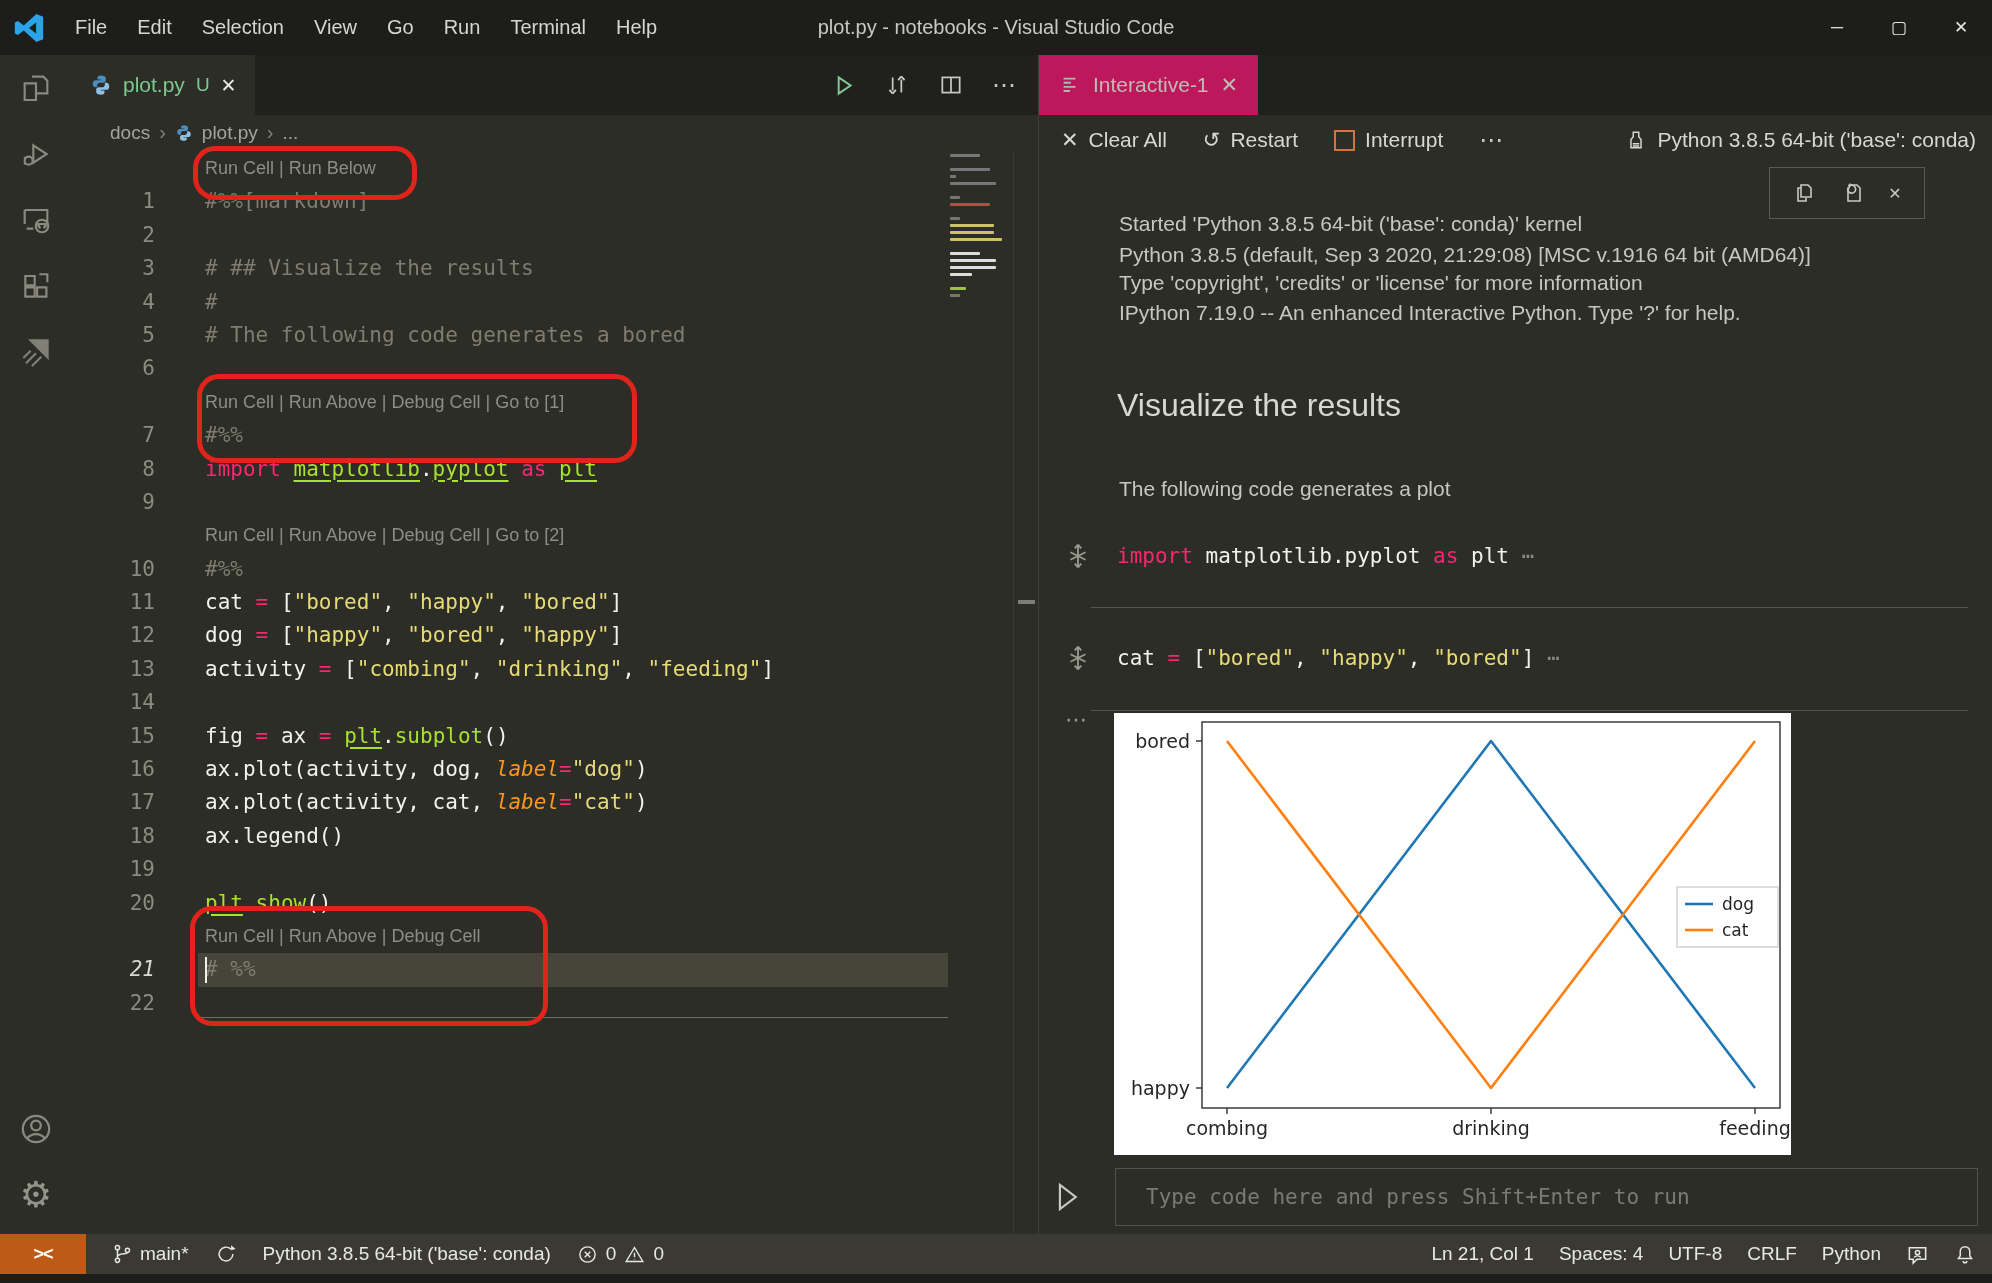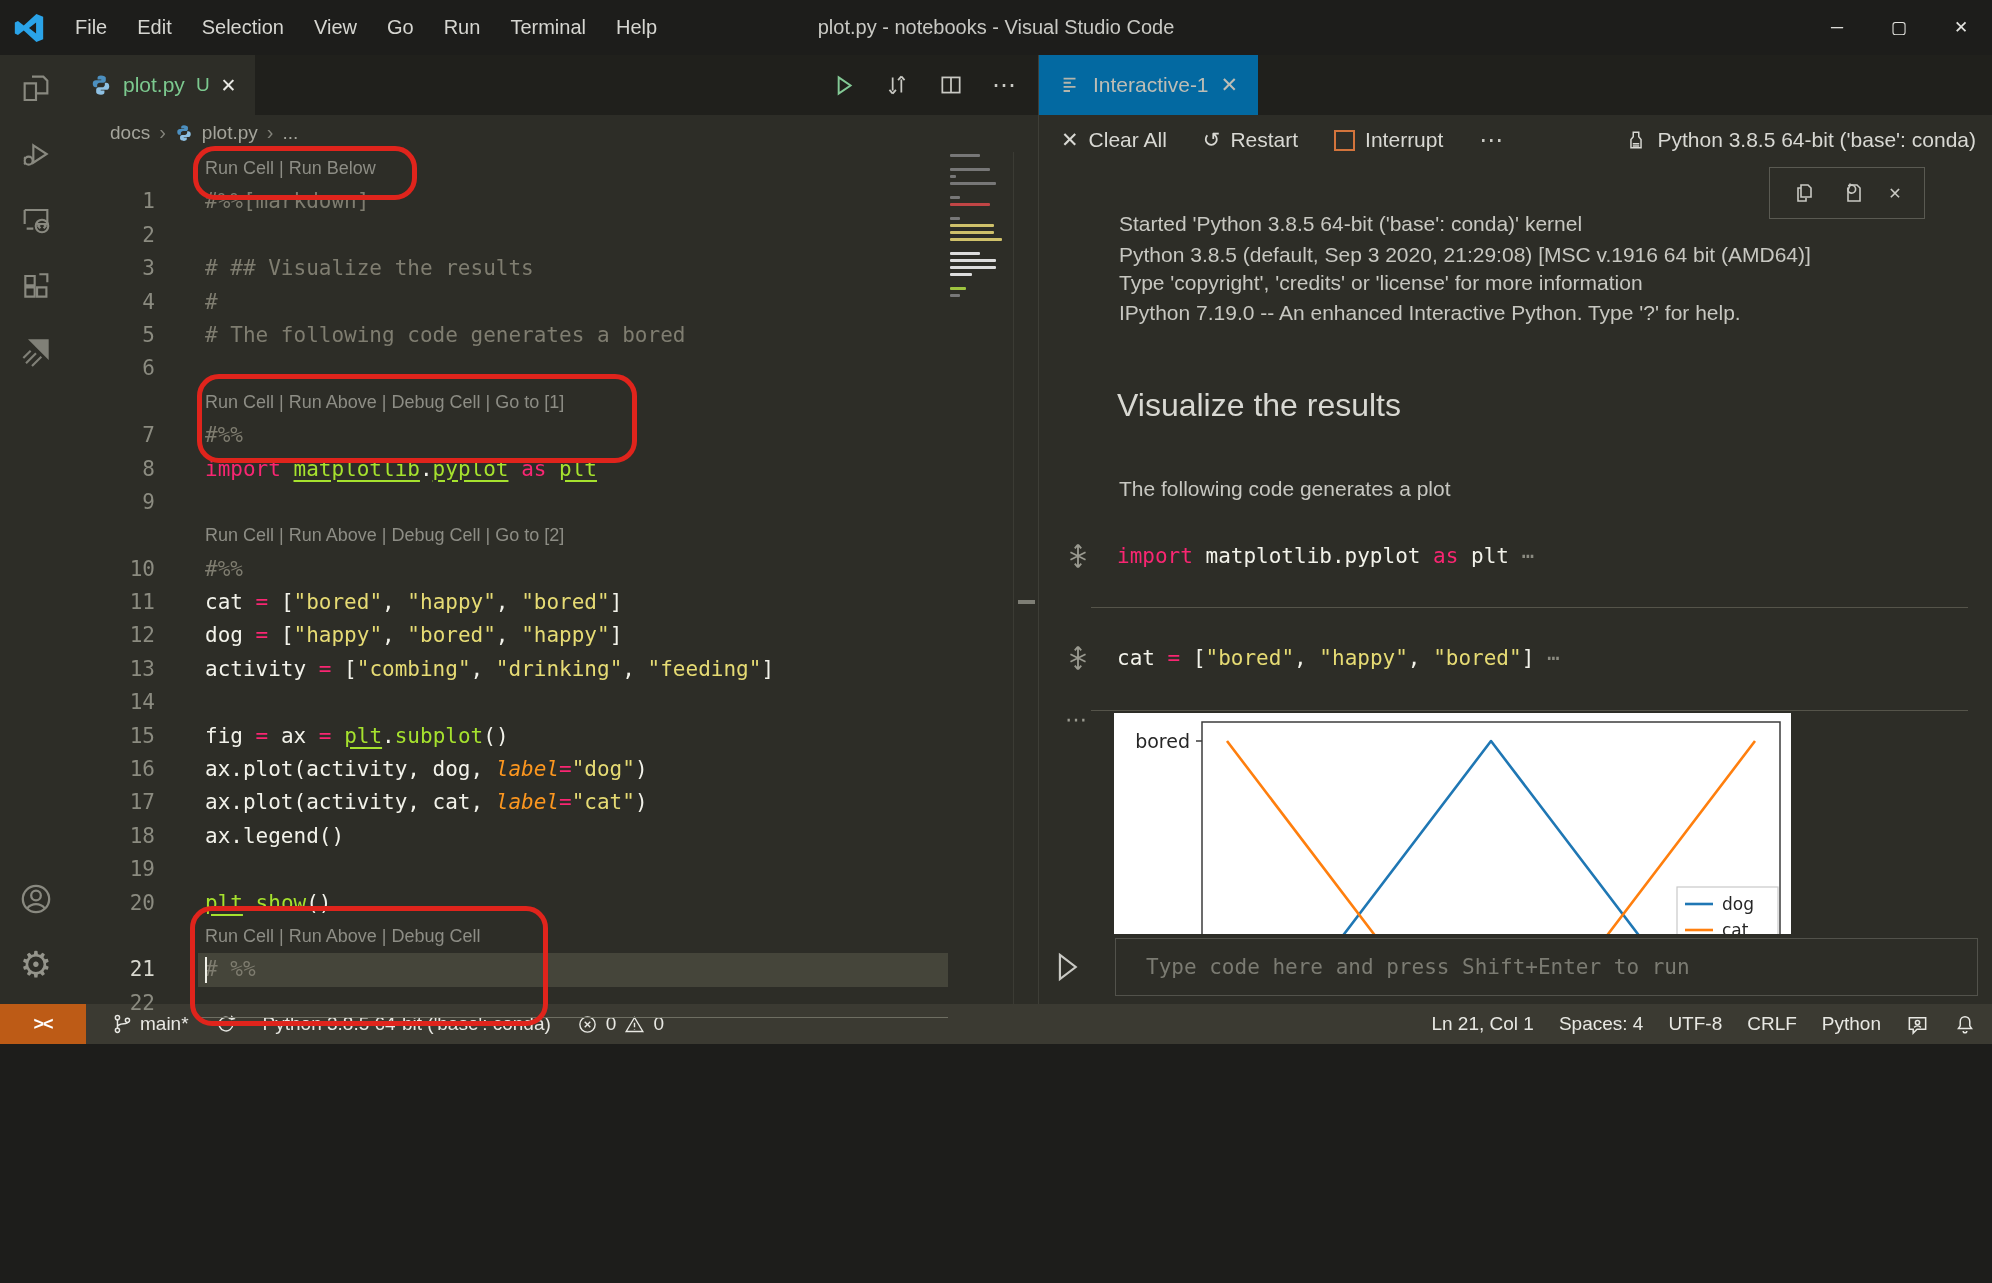--- a/index.html
+++ b/index.html
@@ -1,16 +1,16 @@
 <!DOCTYPE html>
 <html><head>
 <meta charset="utf-8">
 <style>
   html,body{margin:0;padding:0;background:#1d1d1b;}
-  #app{position:relative;width:1992px;height:1044px;overflow:hidden;
+  #app{position:relative;width:1992px;height:1274px;overflow:hidden;
        background:#2d2d27;font-family:"Liberation Sans",sans-serif;
        -webkit-font-smoothing:antialiased;}
 
   
   .titlebar{position:absolute;left:0;top:0;width:100%;height:55px;background:#1d1d1b;
             display:flex;align-items:center;color:#d6d6d1;font-size:20px;}
   .vscode-logo{width:34px;height:34px;margin:0 14px 0 12px;}
   .menu-item{padding:0 15px;cursor:default;}
   .window-title{position:absolute;left:50%;top:0;height:55px;line-height:55px;
                 transform:translateX(-50%);color:#c9c9c4;white-space:nowrap;}
@@ -38,21 +38,21 @@
   .ellipsis-glyph{color:#c9c9c3;font-size:24px;line-height:1;}
 
   .breadcrumb{position:absolute;left:0;top:60px;right:0;height:35px;display:flex;gap:9px;
               align-items:center;padding-left:38px;font-size:19px;color:#a4a49b;}
   .crumb-sep{color:#83837b;font-size:20px;}
 
   .code-area{position:absolute;left:0;top:97px;right:24px;bottom:0;}
   .crow{height:33.4px;position:relative;display:flex;align-items:center;
         font-size:21px;line-height:33.4px;}
   .gut{width:83px;flex:none;text-align:right;color:#8b8b80;font-family:"DejaVu Sans Mono",monospace;z-index:2;}
-  .gut.active{color:#d8d8cf;}
+  .gut.active{color:#d8d8cf;font-style:italic;}
   .ltext{padding-left:50px;white-space:pre;font-family:"DejaVu Sans Mono",monospace;z-index:2;}
   .lens{padding-left:50px;font-size:18px;color:#8d8d85;font-family:"Liberation Sans",sans-serif;z-index:2;}
   .band{position:absolute;left:126px;width:750px;top:0;bottom:0;background:#45453a;z-index:0;}
   .caret{position:absolute;left:133px;top:4px;bottom:4px;width:2px;background:#f0f0e8;z-index:3;}
   .cellline{position:absolute;left:126px;width:750px;bottom:2px;height:1px;background:#6e6e62;z-index:1;}
 
   .tk-cm{color:#7f7d70}.tk-kw{color:#f92672}.tk-op{color:#f92672}
   .tk-str{color:#e6db74}.tk-fn{color:#a6e22e}
   .tk-fnu{color:#a6e22e;text-decoration:underline;text-underline-offset:4px;text-decoration-thickness:1.5px;}
   .tk-prm{color:#fd971f;font-style:italic}.tk-pl{color:#f2f2ea}.tk-fold{color:#8a8a80}
@@ -62,21 +62,21 @@
   .vline-editor{position:absolute;left:941px;top:97px;bottom:0;width:1px;background:#3b3b34;}
   .overview-marker{position:absolute;left:946px;top:545px;width:17px;height:4px;background:#7e7e75;}
 
   
   .annotation{position:absolute;border:5px solid #e0241c;border-radius:22px;z-index:50;pointer-events:none;}
 
   
   .interactive{position:absolute;left:1038px;top:55px;right:0;bottom:40px;background:#2d2d27;
                border-left:1px solid #3e3e37;}
   .iw-tabstrip{position:absolute;left:0;top:0;right:0;height:60px;background:#20201c;display:flex;}
-  .iw-tab{display:flex;align-items:center;gap:12px;padding:0 20px;background:#0369a1;font-size:21px;color:#bdbdb5;}
+  .iw-tab{display:flex;align-items:center;gap:12px;padding:0 20px;background:#be185d;font-size:21px;color:#bdbdb5;}
   .iw-toolbar{position:absolute;left:0;top:60px;right:0;height:50px;display:flex;align-items:center;
               gap:36px;padding-left:22px;font-size:21px;color:#d8d8d3;background:#2d2d27;}
   .iw-tool{display:flex;align-items:center;gap:10px;}
   .interrupt-square{width:17px;height:17px;border:2px solid #d3743c;display:inline-block;}
   .kernel-picker{margin-left:auto;display:flex;align-items:center;gap:10px;padding-right:16px;}
 
   .iw-content{position:absolute;left:0;top:110px;right:0;bottom:70px;overflow:hidden;}
   .hoverbox{position:absolute;left:730px;top:2px;width:154px;height:50px;border:1px solid #5a5a52;
             display:flex;align-items:center;justify-content:center;gap:24px;color:#c9c9c3;}
   .banner{position:absolute;left:80px;font-size:21px;color:#c7c7c1;white-space:nowrap;}

